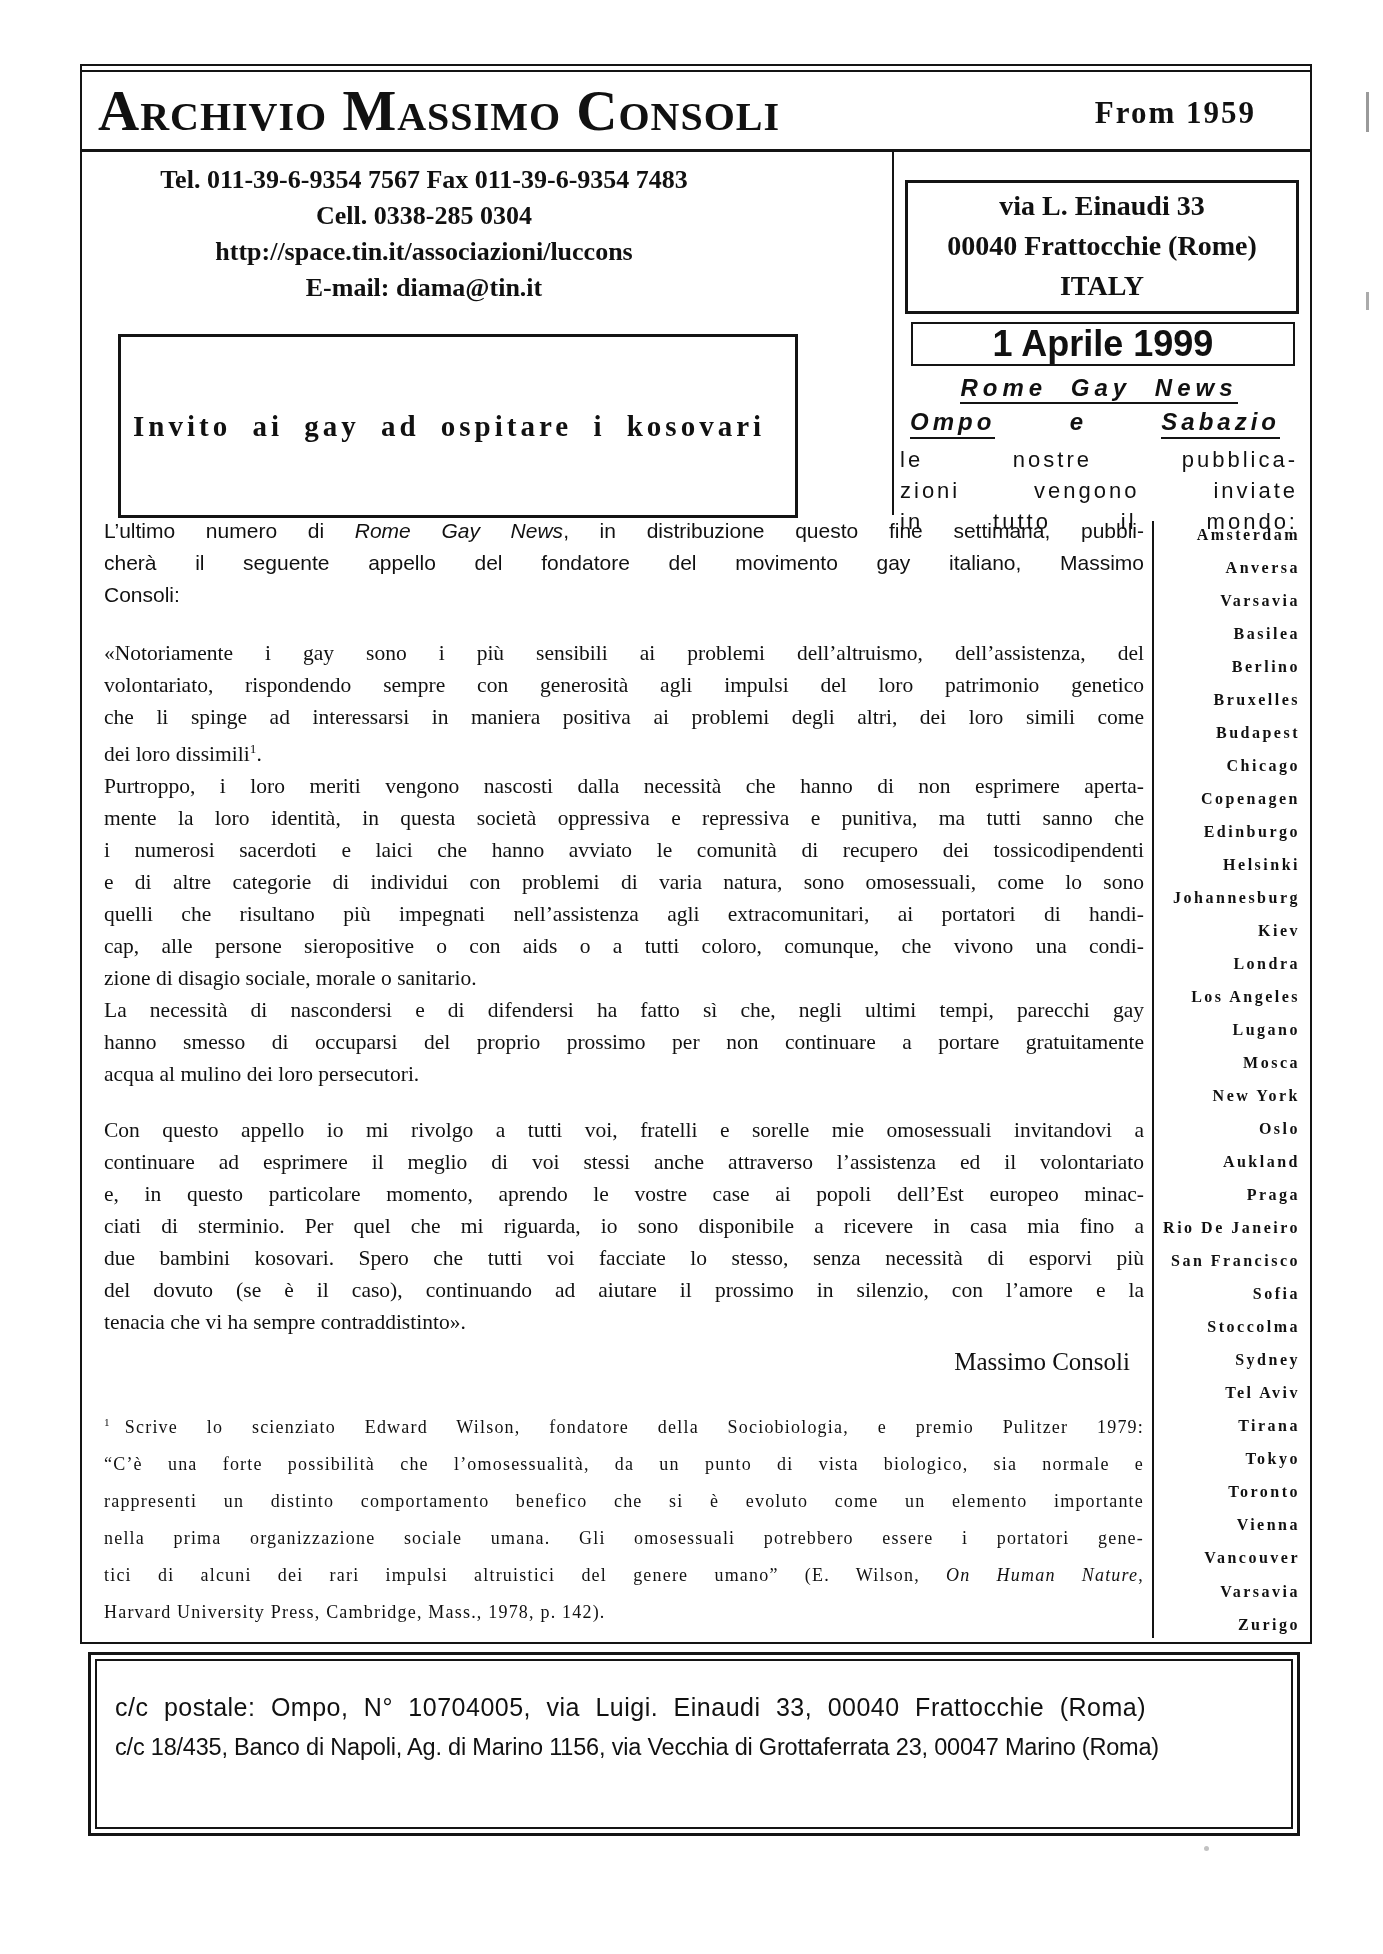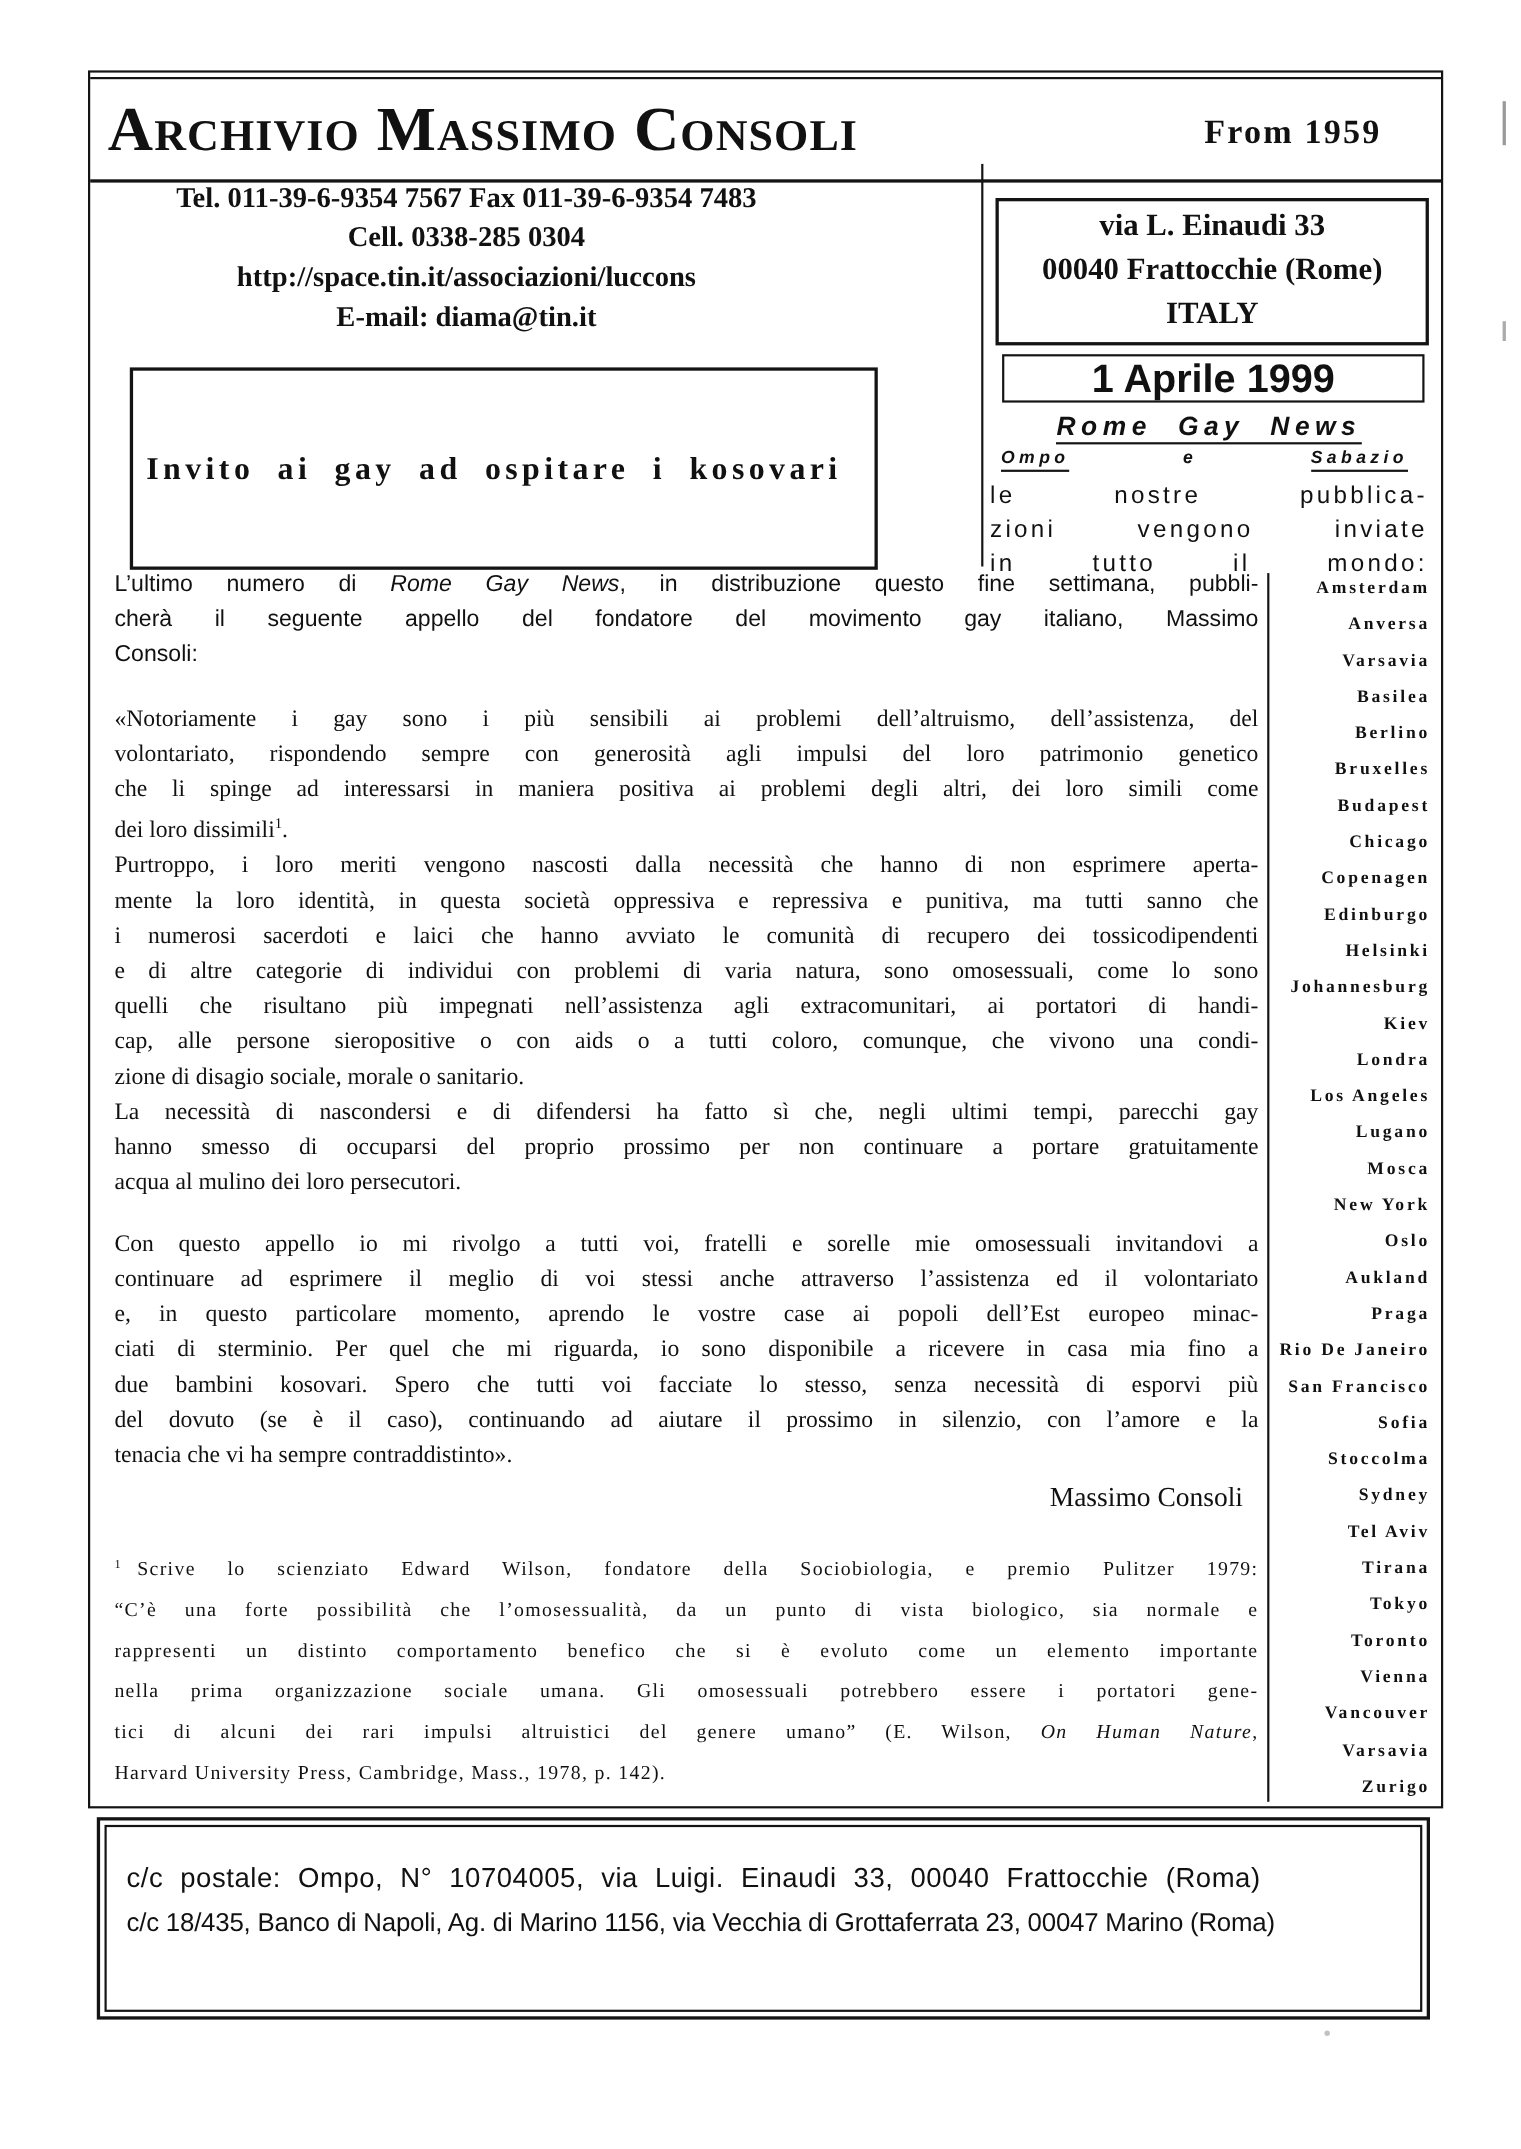--- a/index.html
+++ b/index.html
@@ -3,21 +3,21 @@
 <meta charset="utf-8">
 <style>
   html,body{margin:0;padding:0;background:#e8e8e8;}
   .page{position:relative;width:1383px;height:1954px;background:#ffffff;overflow:hidden;
         font-family:"Liberation Serif",serif;color:#111;}
   .frame{position:absolute;left:80px;top:64px;width:1228px;height:1576px;
          border:2px solid #141414;background:#fff;}
   .frame::before{content:"";position:absolute;left:0;right:0;top:4px;height:2px;background:#141414;}
 
   
-  .hdr{position:absolute;left:0;top:6px;width:100%;height:94px;display:flex;align-items:center;
+  .hdr{position:absolute;left:0;top:6px;width:100%;height:80px;display:flex;align-items:center;
        border-bottom:3px solid #141414;box-sizing:border-box;padding:0 54px 0 16px;justify-content:space-between;}
   .hdr-title{font-family:"Liberation Serif",serif;font-variant:small-caps;font-weight:bold;
              font-size:57px;letter-spacing:1px;line-height:1;}
   .hdr-from{font-weight:bold;font-size:31px;letter-spacing:2px;margin-top:4px;}
 
   
   .contact{position:absolute;left:22px;top:96px;width:640px;text-align:center;
            font-weight:bold;font-size:26px;line-height:36px;}
 
   
@@ -25,21 +25,21 @@
             box-sizing:border-box;text-align:center;font-weight:bold;font-size:28px;line-height:40px;padding-top:3px;}
   .date-box{position:absolute;left:829px;top:256px;width:384px;height:44px;border:2px solid #141414;
             box-sizing:border-box;text-align:center;font-family:"Liberation Sans",sans-serif;
             font-weight:bold;font-size:36px;line-height:40px;}
   .vsep{position:absolute;left:810px;top:83px;width:2px;height:366px;background:#141414;}
 
   .rgn{position:absolute;left:814px;top:308px;width:406px;font-family:"Liberation Sans",sans-serif;}
   .rgn-l1{text-align:center;font-weight:bold;font-style:italic;font-size:24px;letter-spacing:5px;word-spacing:12px;}
   .rgn-l1 span{border-bottom:2px solid #141414;padding-bottom:1px;}
   .rgn-l2{display:flex;justify-content:space-between;padding:6px 22px 4px 14px;
-          font-weight:bold;font-style:italic;font-size:16px;letter-spacing:4px;}
+          font-weight:bold;font-style:italic;font-size:24px;letter-spacing:4px;}
   .rgn-l2 .u{border-bottom:2px solid #141414;padding-bottom:1px;}
   .rgn-tag{font-size:22px;letter-spacing:3px;line-height:29px;text-align:justify;text-align-last:justify;padding:2px 4px 0 4px;}
 
   
   .invito{position:absolute;left:36px;top:268px;width:680px;height:184px;border:3px solid #141414;
           box-sizing:border-box;display:flex;align-items:center;}
   .invito-t{font-weight:bold;font-size:29px;letter-spacing:4px;word-spacing:10px;padding-left:12px;}
 
   
   .bodycol{position:absolute;left:22px;top:449px;width:1040px;}

